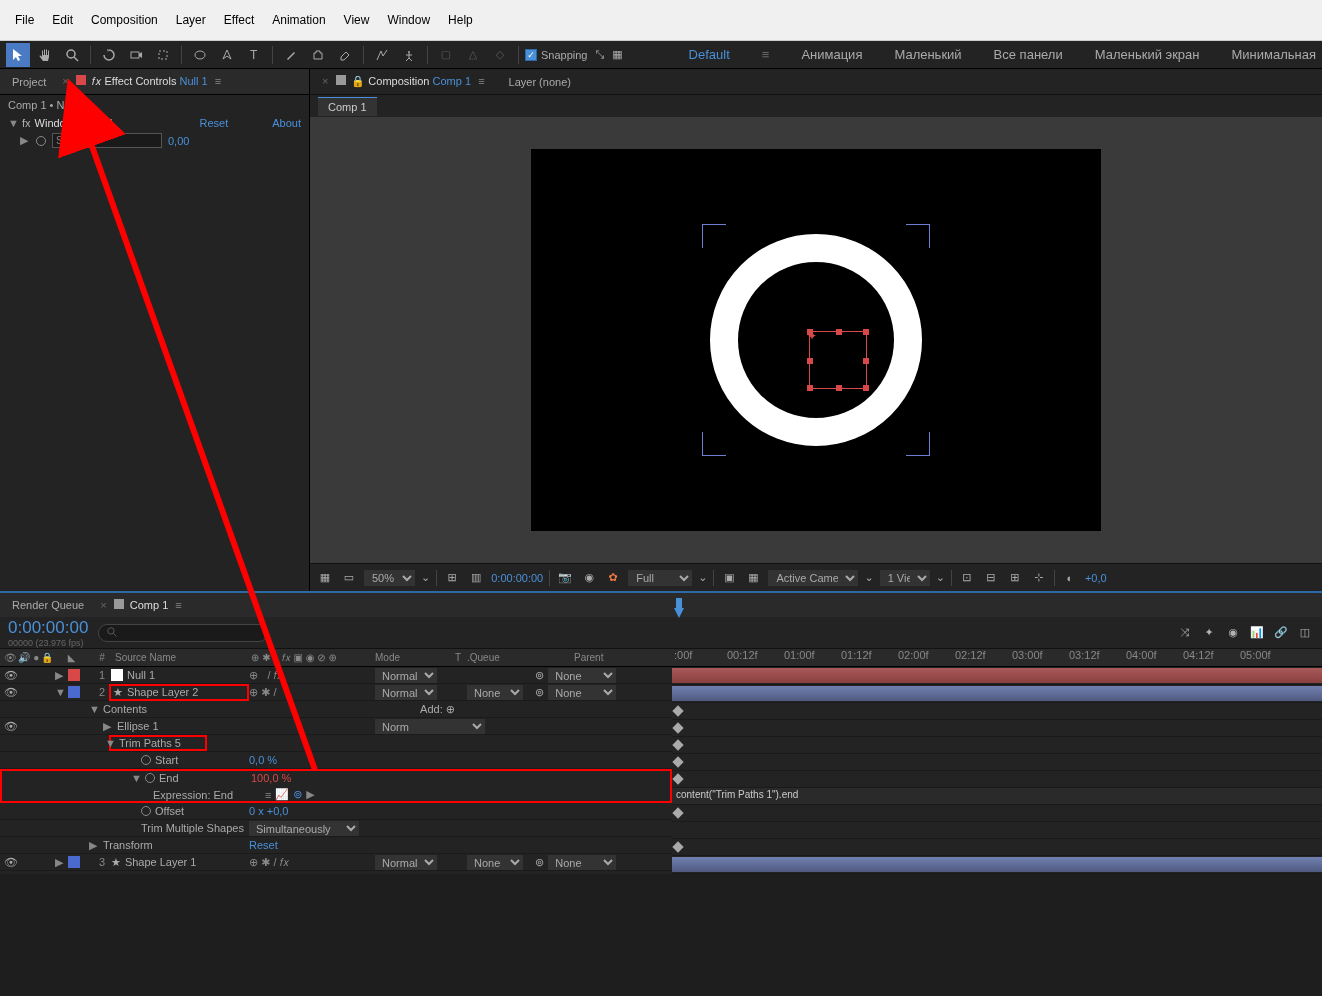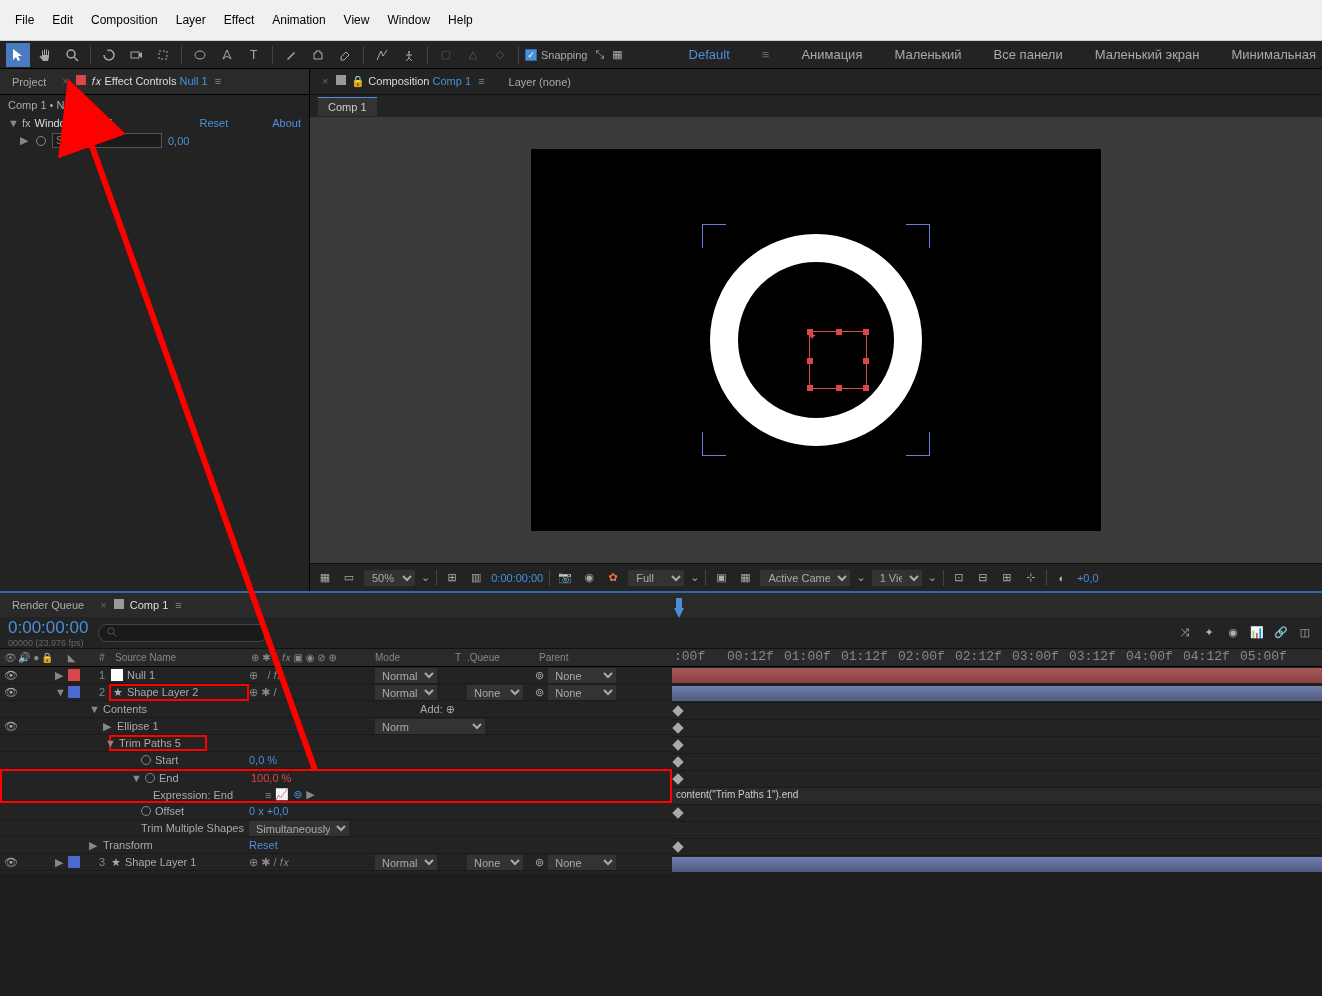--- a/index.html
+++ b/index.html
@@ -70,21 +70,21 @@
 .tl-icons { display: flex; gap: 6px; margin-left: auto; }
 
 .tl-cols { height: 18px; display: flex; align-items: center; background: #2a2a2a; border-bottom: 1px solid #000; font-size: 10px; color: #888; }
 .tl-cols .c1 { width: 95px; padding-left: 4px; display: flex; gap: 2px; }
 .tl-cols .c-num { width: 14px; text-align: center; }
 .tl-cols .c-name { width: 140px; padding-left: 6px; }
 .tl-cols .c-sw { width: 126px; }
 .tl-cols .c-mode { width: 80px; }
 .tl-cols .c-t { width: 12px; }
 .tl-cols .c-trk { width: 68px; }
-.tl-cols .c-par { flex: 1; padding-left: 4px; }
+.tl-cols .c-par { flex: 1; padding-left: 4px; margin-left: 35px; }
 
 .layer-row { height: 17px; display: flex; align-items: center; font-size: 11px; color: #aaa; border-bottom: 1px solid #1a1a1a; }
 .layer-row .c1 { width: 95px; display: flex; align-items: center; gap: 3px; padding-left: 4px; }
 .layer-row .c-num { width: 14px; text-align: center; color: #888; }
 .layer-row .c-name { width: 140px; display: flex; align-items: center; gap: 4px; padding-left: 2px; }
 .layer-row .c-sw { width: 126px; display: flex; align-items: center; gap: 2px; color: #888; }
 .layer-row .c-mode { width: 80px; }
 .layer-row .c-t { width: 12px; }
 .layer-row .c-trk { width: 68px; }
 .layer-row .c-par { flex: 1; display: flex; align-items: center; gap: 4px; }
@@ -92,21 +92,21 @@
 .layer-row.prop .c1 { width: 95px; }
 .layer-row.prop .pname { padding-left: 0; }
 .color-swatch { width: 12px; height: 12px; }
 .twirl { color: #888; cursor: pointer; width: 10px; }
 .dropdown { background: #333; border: none; color: #aaa; font-size: 11px; padding: 1px 3px; height: 15px; }
 .eye { width: 14px; color: #aaa; }
 .blue-val { color: #4a90d9; }
 .red-val { color: #d84848; }
 .redbox { border: 2px solid #ff0000; }
 .ruler { height: 18px; background: #2a2a2a; display: flex; position: relative; border-bottom: 1px solid #000; }
-.ruler-tick { position: absolute; top: 0; font-size: 13px; color: #888; font-family: Liberation Mono, monospace; }
+.ruler-tick { position: absolute; top: 0; font-size: 11px; color: #888; }
 .playhead { position: absolute; left: 672px; top: 598px; width: 14px; height: 28px; z-index: 5; }
 .playhead svg { display: block; }
 .track-bar { height: 17px; border-bottom: 1px solid #1a1a1a; position: relative; }
 .bar-null { background: linear-gradient(#a85858, #8a4040); height: 15px; margin-top: 1px; }
 .bar-shape { background: linear-gradient(#7080b0, #505a80); height: 15px; margin-top: 1px; }
 .expr-text { position: absolute; left: 4px; top: 1px; color: #ccc; font-size: 10px; }
 .kf { position: absolute; width: 8px; height: 8px; background: #aaa; transform: rotate(45deg); top: 4px; left: 2px; }
 
 .arrow-overlay { position: absolute; z-index: 100; pointer-events: none; }
 .stopwatch { width: 10px; height: 10px; border: 1px solid #888; border-radius: 50%; display: inline-block; position: relative; }
@@ -305,21 +305,21 @@
       <select class="vt-select"><option>50%</option></select>
       <span>⌄</span>
       <div class="vt-sep"></div>
       <div class="vt-icon">⊞</div>
       <div class="vt-icon">▥</div>
       <span class="blue-val">0:00:00:00</span>
       <div class="vt-sep"></div>
       <div class="vt-icon">📷</div>
       <div class="vt-icon">◉</div>
       <div class="vt-icon" style="color:#e74">✿</div>
-      <select class="vt-select" style="width:56px"><option>Full</option></select>
+      <select class="vt-select" style="width:64px"><option>Full</option></select>
       <span>⌄</span>
       <div class="vt-sep"></div>
       <div class="vt-icon">▣</div>
       <div class="vt-icon">▦</div>
       <select class="vt-select" style="width:90px"><option>Active Camera</option></select>
       <span>⌄</span>
       <select class="vt-select" style="width:50px"><option>1 View</option></select>
       <span>⌄</span>
       <div class="vt-sep"></div>
       <div class="vt-icon">⊡</div>
@@ -540,21 +540,21 @@
           <div class="c-par"></div>
       </div>
 
       <div class="layer-row prop">
         <div class="c1"></div>
           <div class="c-num"></div>
         <div class="c-name pname" style="padding-left:32px">
             <span>Trim Multiple Shapes</span>
           </div>
         <div class="c-sw">
-            <select class="dropdown" style="width:100px"><option>Simultaneously</option></select>
+            <select class="dropdown" style="width:110px"><option>Simultaneously</option></select>
           </div>
         <div class="c-mode"></div>
           <div class="c-t"></div>
           <div class="c-trk"></div>
           <div class="c-par"></div>
       </div>
 
       <div class="layer-row prop">
         <div class="c1"></div>
           <div class="c-num"></div>

